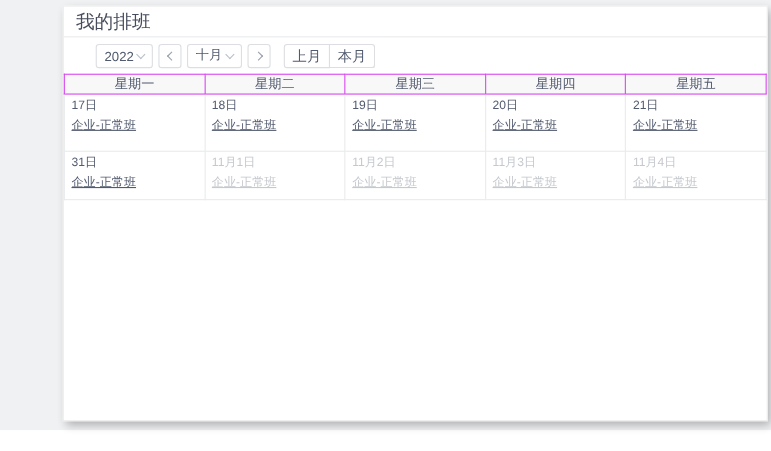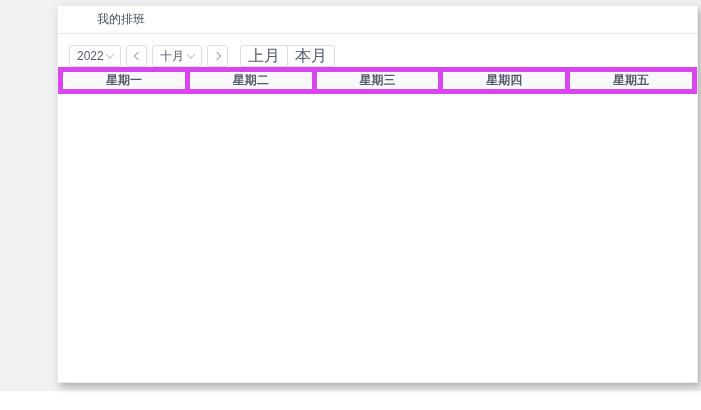--- a/index.html
+++ b/index.html
@@ -20,25 +20,26 @@
     border: 1px solid #ececec;
     box-shadow: 3px 4px 8px rgba(0,0,0,0.28);
     display: flex; flex-direction: column;
   }
   .card-header {
     height: 28px; flex: 0 0 28px;
     border-bottom: 1px solid #e8eaec;
     display: flex; align-items: center;
     padding-left: 11px;
   }
-  .page-title { font-size: 12px; color: #464c5b; margin-left: 28px; }
+  .page-title { font-size: 17px; color: #464c5b; }
   .toolbar {
     height: 33px; flex: 0 0 33px;
-    display: flex; align-items: flex-end;
+    display: flex; align-items: center;
     padding-left: 11px;
+    margin-left: 18px;
   }
   .select {
     height: 22px; border: 1px solid #dcdee2; border-radius: 3px;
     background: #fff; display: inline-flex; align-items: center;
     justify-content: space-between; padding: 0 7px;
     font-size: 12px; color: #515a6e; cursor: pointer;
   }
   .select.year { width: 52px; margin-right: 5px; }
   .select.month { width: 50px; margin-right: 5px; }
   .chev {
@@ -48,34 +49,34 @@
   .chev.down { transform: rotate(45deg) translate(-1px,-1px); border-color:#b8bfc9; }
   .chev.left { transform: rotate(135deg); margin-left: 2px; }
   .chev.right { transform: rotate(-45deg); margin-right: 2px; }
   .icon-btn {
     width: 21px; height: 22px; border: 1px solid #dcdee2; border-radius: 3px;
     background: #fff; display: inline-flex; align-items: center; justify-content: center;
     cursor: pointer; margin-right: 5px;
   }
   .btn {
     height: 22px; border: 1px solid #dcdee2; border-radius: 3px;
-    background: #fff; font-size: 16px; color: #515a6e;
+    background: #fff; font-size: 13px; color: #515a6e;
     padding: 0 7px; cursor: pointer;
     font-family: inherit;
   }
   .btn.prev-m { margin-left: 7px; border-radius: 3px 0 0 3px; }
   .btn.this-m { border-left-width: 0; border-radius: 0 3px 3px 0; }
   .cal-wrap { flex: 1 1 auto; }
   table.calendar {
     width: 100%; border-collapse: collapse; table-layout: fixed;
   }
   table.calendar th {
     height: 17px; background: #f8f8f9;
-    border: 5px solid #d946ef;
-    font-size: 12px; font-weight: bold; color: #515a6e;
+    border: 1px solid #d946ef;
+    font-size: 12px; font-weight: normal; color: #515a6e;
     text-align: center; padding: 0;
   }
   table.calendar td {
     height: 52px; border: 1px solid #e8eaec;
     vertical-align: top; padding: 3px 4px 0 6px;
     background: #fff; cursor: pointer;
   }
   table.calendar tr:last-child td { height: 44px; }
   .date-label { font-size: 11px; color: #515a6e; line-height: 15px; }
   .event { font-size: 11px; line-height: 15px; display: inline-block; }
@@ -119,17 +120,31 @@
       <thead>
           <tr>
             <th>星期一</th>
             <th>星期二</th>
             <th>星期三</th>
             <th>星期四</th>
             <th>星期五</th>
           </tr>
         </thead>
       <tbody>
+          <tr>
+            <td><div class="date-label">17日</div><div class="event link">企业-正常班</div></td>
+            <td><div class="date-label">18日</div><div class="event link">企业-正常班</div></td>
+            <td><div class="date-label">19日</div><div class="event link">企业-正常班</div></td>
+            <td><div class="date-label">20日</div><div class="event link">企业-正常班</div></td>
+            <td><div class="date-label">21日</div><div class="event link">企业-正常班</div></td>
+          </tr>
+          <tr>
+            <td><div class="date-label">31日</div><div class="event link">企业-正常班</div></td>
+            <td class="muted"><div class="date-label">11月1日</div><div class="event link">企业-正常班</div></td>
+            <td class="muted"><div class="date-label">11月2日</div><div class="event link">企业-正常班</div></td>
+            <td class="muted"><div class="date-label">11月3日</div><div class="event link">企业-正常班</div></td>
+            <td class="muted"><div class="date-label">11月4日</div><div class="event link">企业-正常班</div></td>
+          </tr>
         </tbody>
     </table>
   </div>
 
 </div>
 
 </body></html>

